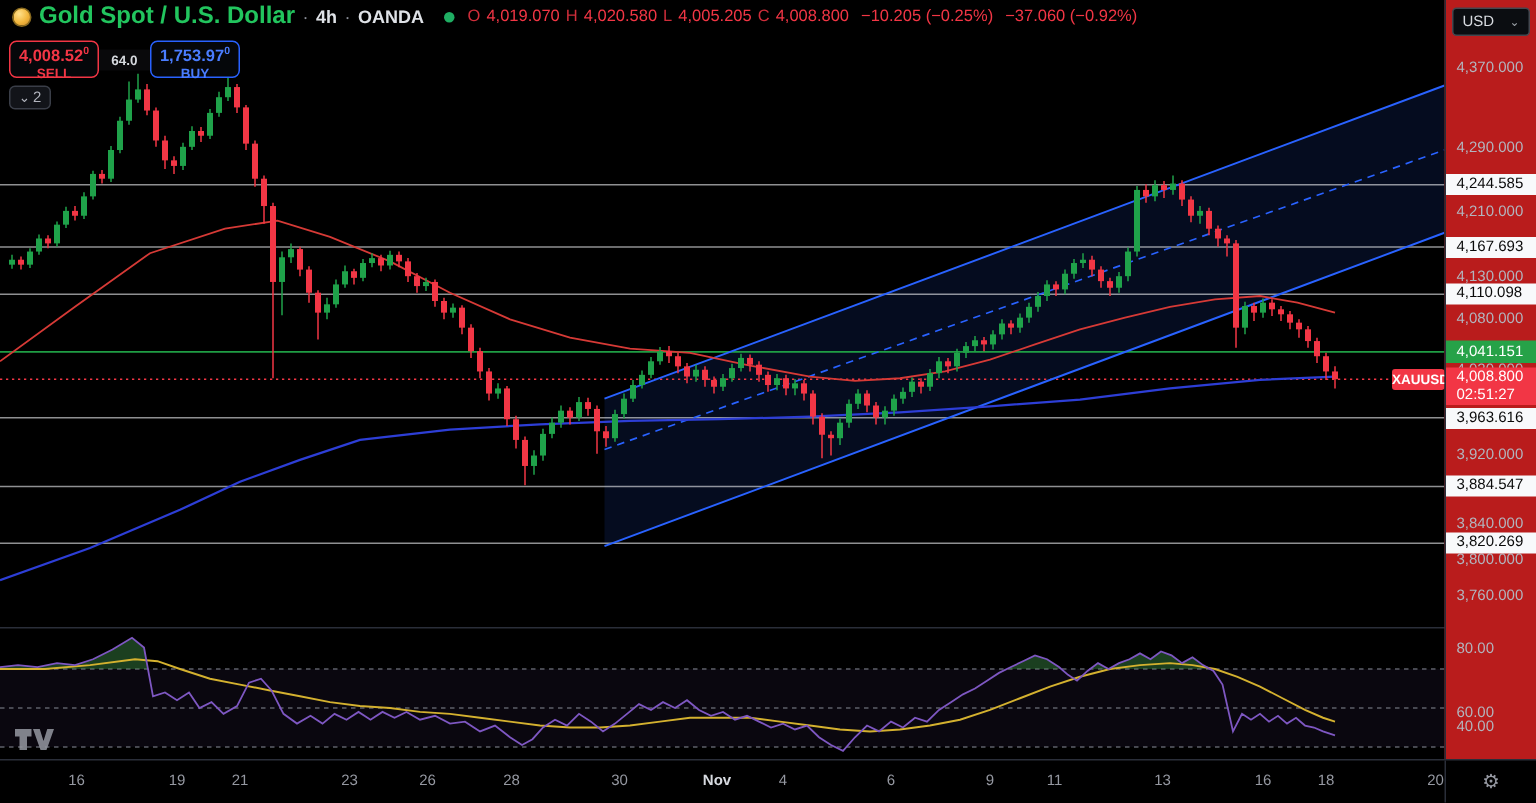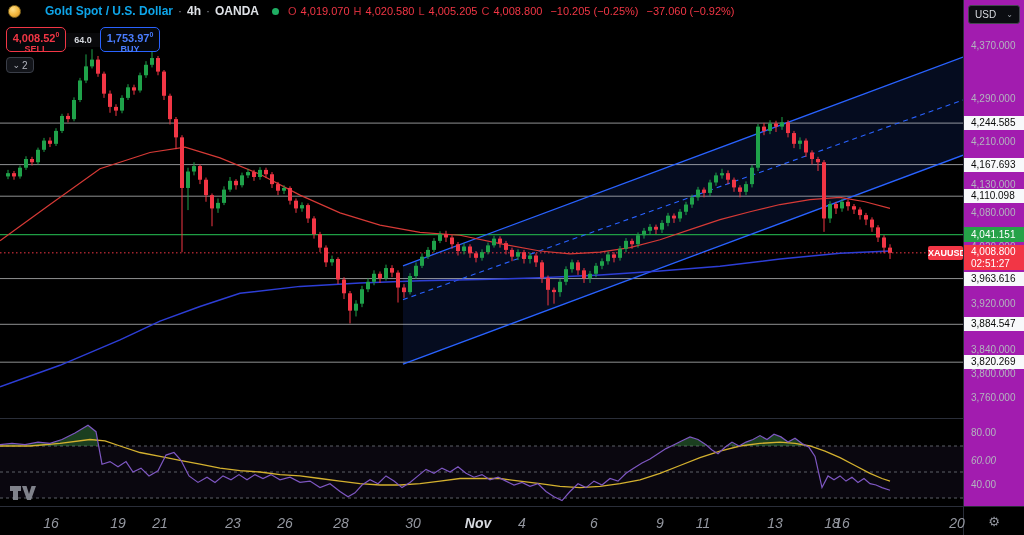--- a/index.html
+++ b/index.html
@@ -7,21 +7,21 @@
     font-family:"Liberation Sans", sans-serif; }
   #stage { position:relative; width:1024px; height:535px; background:#000; }
   #chart-svg { position:absolute; left:0; top:0; z-index:1; }
 
   
   .topbar { position:absolute; left:8px; top:0; height:22px; display:flex;
     align-items:center; gap:5px; z-index:30; white-space:nowrap; }
   .coin { width:13px; height:13px; border-radius:50%;
     background:radial-gradient(circle at 35% 30%, #ffe08a 0%, #f2b63c 55%, #c8862a 100%);
     border:1px solid #8a6b1f; display:inline-block; }
-  .sym-title { font-size:12px; font-weight:700; color:#0ea5e9;margin-left:19px; }
+  .sym-title { font-size:16px; font-weight:700; color:#22c55e; }
   .sym-part  { font-size:12px; font-weight:600; color:#dfe2e7; }
   .sep { color:#8b8f98; font-size:12px; }
   .mkt-dot { width:7px; height:7px; border-radius:50%; background:#1fae63; margin:0 4px 0 8px; }
   .ohlc { display:flex; gap:4px; font-size:11px; color:#f23645; }
   .ohlc .lab { opacity:.85; }
   .ohlc .chg { margin-left:4px; }
 
   
   .trade { position:absolute; top:27px; left:6px; display:flex; align-items:center; z-index:30; }
   .tbtn { width:60px; height:25px; border-radius:5px; text-align:center;
@@ -33,42 +33,42 @@
   .buy  { border:1px solid #2962ff; color:#4a7dff; }
   .spread { width:34px; text-align:center; font-size:9px; font-weight:700;
     color:#d6d9de; background:rgba(10,10,12,.9); padding:2px 0; }
   .collapse { position:absolute; top:57px; left:6px; width:28px; height:16px;
     border:1px solid #3a3e48; border-radius:4px; background:#121419; color:#b2b5be;
     font-size:10px; display:flex; align-items:center; justify-content:center; gap:2px; z-index:30; }
   .collapse .chev { font-size:9px; line-height:6px; }
 
   
   #price-axis { position:absolute; left:963px; top:0; width:61px; height:506px;
-    background:#a21caf; border-left:1px solid #2a2e39; z-index:20; }
+    background:#b91c1c; border-left:1px solid #2a2e39; z-index:20; }
   .ptick { position:absolute; left:7px; font-size:10px; color:#b2b5be; height:12px; line-height:12px; }
   .itick { position:absolute; left:7px; font-size:10px; color:#b2b5be; height:12px; line-height:12px; }
   .lvl-label { position:absolute; left:0; width:61px; height:14px; background:#f8f9fb;
     color:#0a0a0a; font-size:10px; line-height:14px; padding-left:7px; }
   .green-label { position:absolute; left:0; width:61px; height:15px; background:#26a248;
     color:#fff; font-size:10px; line-height:15px; padding-left:7px; }
   .last-label { position:absolute; left:0; width:61px; height:25px; background:#f23645;
     color:#fff; font-size:10px; padding-left:7px; z-index:5; }
   .last-label .lp { line-height:13px; }
   .last-label .cd { line-height:11px; }
   .usd-btn { position:absolute; top:5px; left:4px; width:52px; height:19px;
     border:1px solid #43474f; border-radius:3px; color:#d8dbe0; font-size:10px;
     display:flex; align-items:center; justify-content:space-between; padding:0 6px;
     background:#0b0d11; z-index:6; }
   .usd-btn .chev { font-size:8px; color:#9aa0a6; }
 
   
   #time-axis { position:absolute; left:0; top:506px; width:1024px; height:29px;
     background:#000; border-top:1px solid #2a2e39; z-index:20; }
   .ttick { position:absolute; top:8px; width:30px; margin-left:-15px; text-align:center;
-    font-size:14px; color:#9598a1;font-style:italic; }
+    font-size:10px; color:#9598a1; }
   .ttick.major { color:#d7dae0; font-weight:700; }
   .gear-cell { position:absolute; left:963px; top:0; width:61px; height:29px;
     border-left:1px solid #2a2e39; display:flex; align-items:center; justify-content:center; }
   .gear { color:#9598a1; font-size:13px; font-family:"DejaVu Sans", sans-serif; }
 
   
   .pane-sep { position:absolute; left:0; top:418px; width:1024px; height:1px;
     background:#2a2e39; z-index:15; }
   .xau-tag { position:absolute; left:928px; width:35px; height:14px; background:#f23645;
     border-radius:2px; color:#fff; font-size:9px; font-weight:700; text-align:center;
@@ -468,21 +468,21 @@
       <div class="ptick" style="top: 344.49px;">3,840.000</div>
       <div class="ptick" style="top: 368.26px;">3,800.000</div>
       <div class="ptick" style="top: 392.281px;">3,760.000</div>
       <div class="lvl-label" style="top: 116.1px;">4,244.585</div>
       <div class="lvl-label" style="top: 157.599px;">4,167.693</div>
       <div class="lvl-label" style="top: 189.188px;">4,110.098</div>
       <div class="lvl-label" style="top: 271.566px;">3,963.616</div>
       <div class="lvl-label" style="top: 317.308px;">3,884.547</div>
       <div class="lvl-label" style="top: 355.184px;">3,820.269</div>
       <div class="itick" style="top: 427px;">80.00</div>
-      <div class="itick" style="top: 455px; font-style: italic;">60.00</div>
+      <div class="itick" style="top: 470px;">60.00</div>
       <div class="itick" style="top: 479px;">40.00</div>
     </div>
 
   <div id="time-axis">
     <div class="gear-cell">
       <span class="gear">⚙</span>
     </div>
   <div class="ttick" style="left: 51px;">16</div>
       <div class="ttick" style="left: 118px;">19</div>
       <div class="ttick" style="left: 160px;">21</div>
@@ -490,21 +490,21 @@
       <div class="ttick" style="left: 285px;">26</div>
       <div class="ttick" style="left: 341px;">28</div>
       <div class="ttick" style="left: 413px;">30</div>
       <div class="ttick major" style="left: 478px;">Nov</div>
       <div class="ttick" style="left: 522px;">4</div>
       <div class="ttick" style="left: 594px;">6</div>
       <div class="ttick" style="left: 660px;">9</div>
       <div class="ttick" style="left: 703px;">11</div>
       <div class="ttick" style="left: 775px;">13</div>
       <div class="ttick" style="left: 842px;">16</div>
-      <div class="ttick" style="left: 832px;">18</div>
+      <div class="ttick" style="left: 884px;">18</div>
       <div class="ttick" style="left: 957px;">20</div>
     </div>
 
   <svg class="tv-logo" width="26" height="16" viewBox="0 0 26 16">
     <path d="M0 1 H11 V6 H8 V15 H3 V6 H0 Z" fill="#9598a1"></path>
     <path d="M12 1 L17 15 H21 L26 1 H21.5 L19 9 L16.5 1 Z" fill="#9598a1"></path>
   </svg>
 </div>
 
 </body></html>

